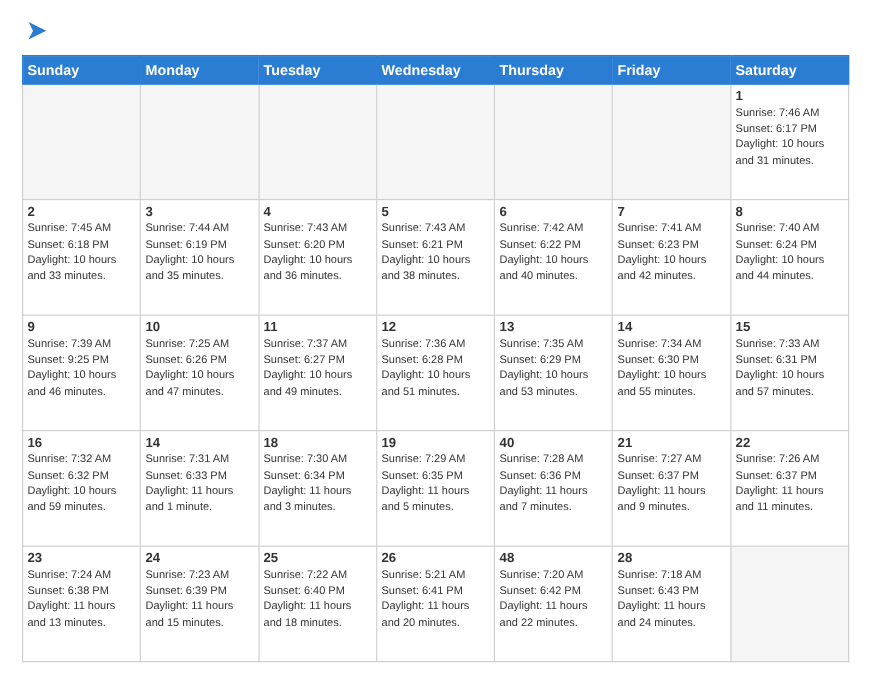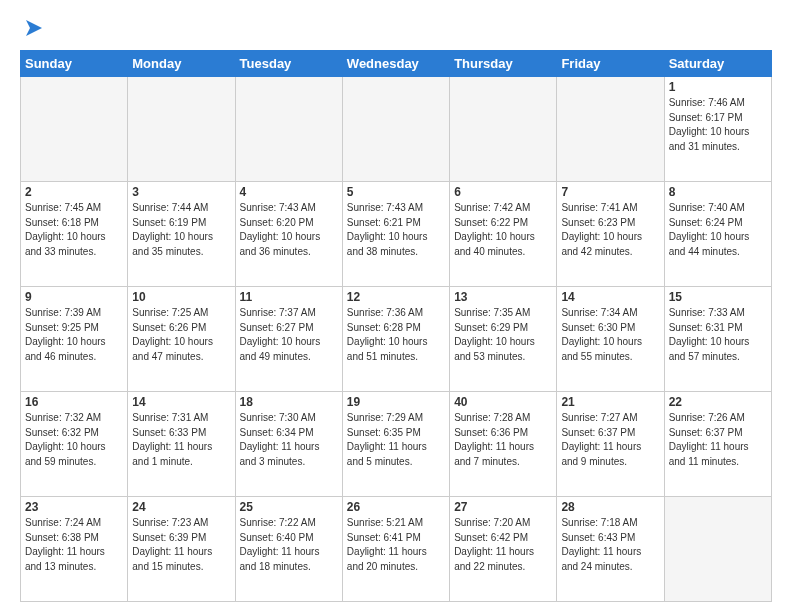--- a/index.html
+++ b/index.html
@@ -297,21 +297,21 @@
 Sunset: 6:40 PM
 Daylight: 11 hours and 18 minutes.</div>
           </td>
           <td>
             <span class="day-number">26</span>
             <div class="day-info">Sunrise: 5:21 AM
 Sunset: 6:41 PM
 Daylight: 11 hours and 20 minutes.</div>
           </td>
           <td>
-            <span class="day-number">27</span>
+            <span class="day-number">48</span>
             <div class="day-info">Sunrise: 7:20 AM
 Sunset: 6:42 PM
 Daylight: 11 hours and 22 minutes.</div>
           </td>
           <td>
             <span class="day-number">28</span>
             <div class="day-info">Sunrise: 7:18 AM
 Sunset: 6:43 PM
 Daylight: 11 hours and 24 minutes.</div>
           </td>

